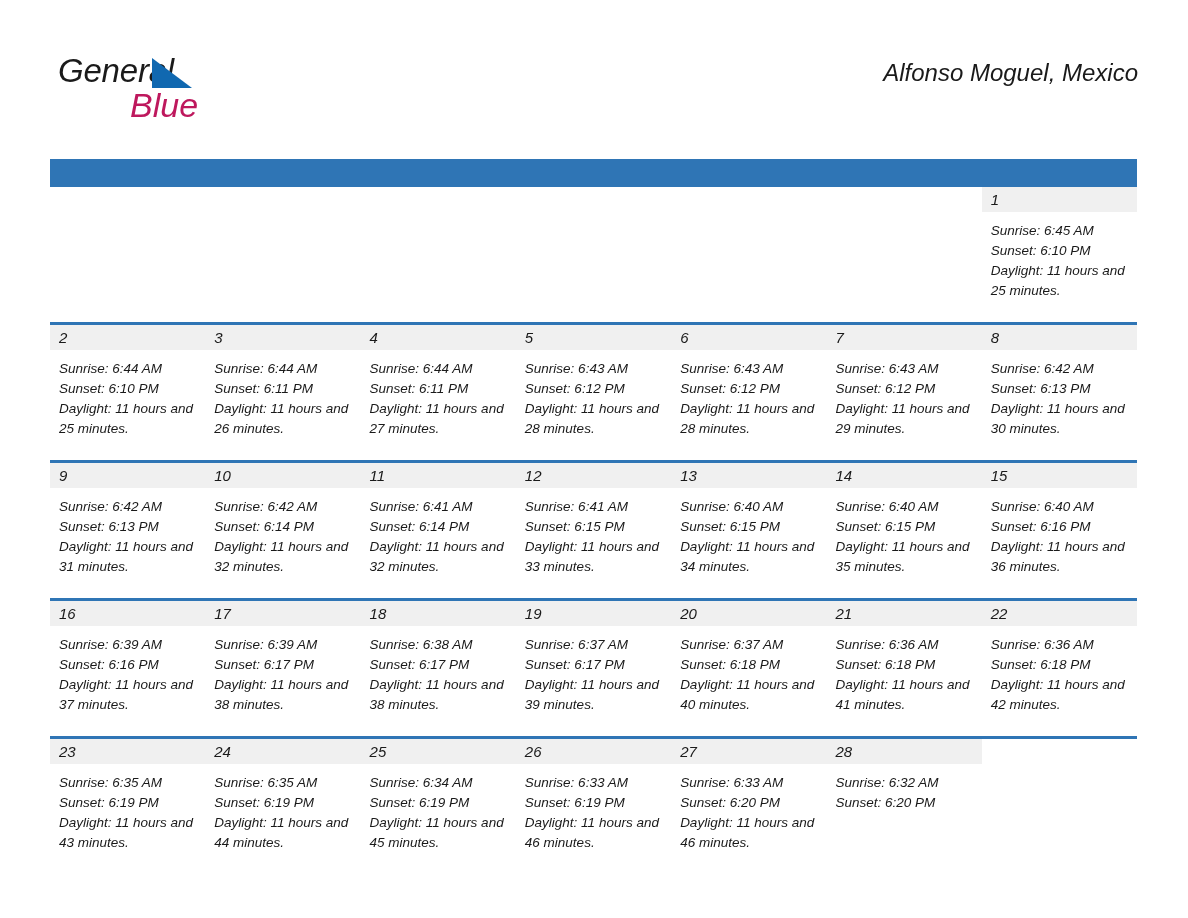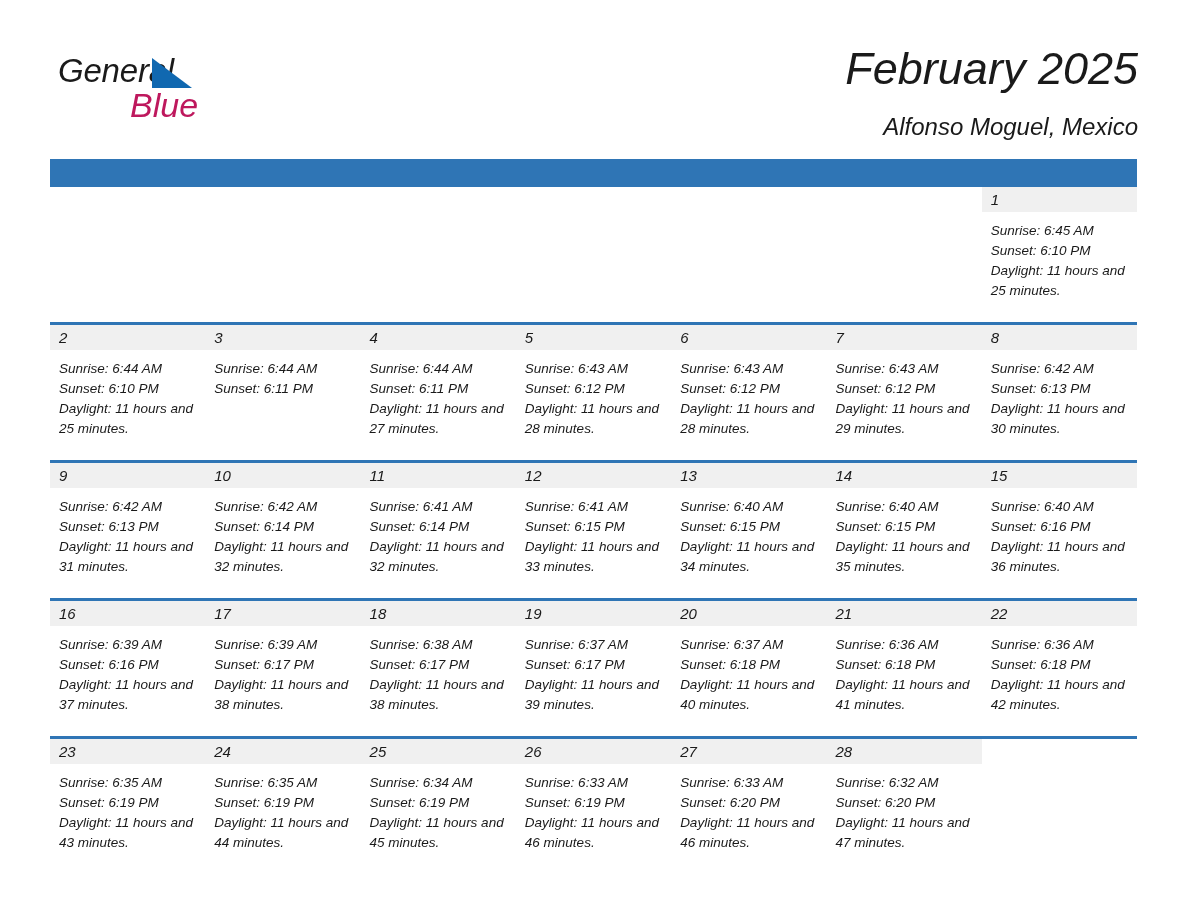--- a/index.html
+++ b/index.html
@@ -172,21 +172,20 @@
 
   <div class="masthead">
 
     <div class="logo">
       <span class="logo-general">General</span>
       <span class="logo-triangle"></span>
       <span class="logo-blue">Blue</span>
     </div>
 
     <div class="title-block">
-      <h1 class="cal-title">February 2025</h1>
       <h2 class="cal-subtitle">Alfonso Moguel, Mexico</h2>
     </div>
 
   </div>
 
   <div class="calendar">
     <div class="weekday-header" id="weekday-header">
         <div class="weekday-cell">Sunday</div>
         <div class="weekday-cell">Monday</div>
         <div class="weekday-cell">Tuesday</div>
@@ -231,20 +230,21 @@
               <div>Sunrise: 6:44 AM</div>
               <div>Sunset: 6:10 PM</div>
               <div class="daylight-line">Daylight: 11 hours and 25 minutes.</div>
             </div>
           </div>
           <div class="day-cell">
             <div class="day-number-band">3</div>
             <div class="day-info">
               <div>Sunrise: 6:44 AM</div>
               <div>Sunset: 6:11 PM</div>
+              <div class="daylight-line">Daylight: 11 hours and 26 minutes.</div>
             </div>
           </div>
           <div class="day-cell">
             <div class="day-number-band">4</div>
             <div class="day-info">
               <div>Sunrise: 6:44 AM</div>
               <div>Sunset: 6:11 PM</div>
               <div class="daylight-line">Daylight: 11 hours and 27 minutes.</div>
             </div>
           </div>
@@ -436,21 +436,20 @@
               <div>Sunrise: 6:33 AM</div>
               <div>Sunset: 6:20 PM</div>
               <div class="daylight-line">Daylight: 11 hours and 46 minutes.</div>
             </div>
           </div>
           <div class="day-cell">
             <div class="day-number-band">28</div>
             <div class="day-info">
               <div>Sunrise: 6:32 AM</div>
               <div>Sunset: 6:20 PM</div>
-              <div class="daylight-line">Daylight: 11 hours and 47 minutes.</div>
             </div>
           </div>
           <div class="day-cell blank">
             <div class="day-number-band"></div>
           </div>
         </div>
       </div>
   </div>
 
 </div>

